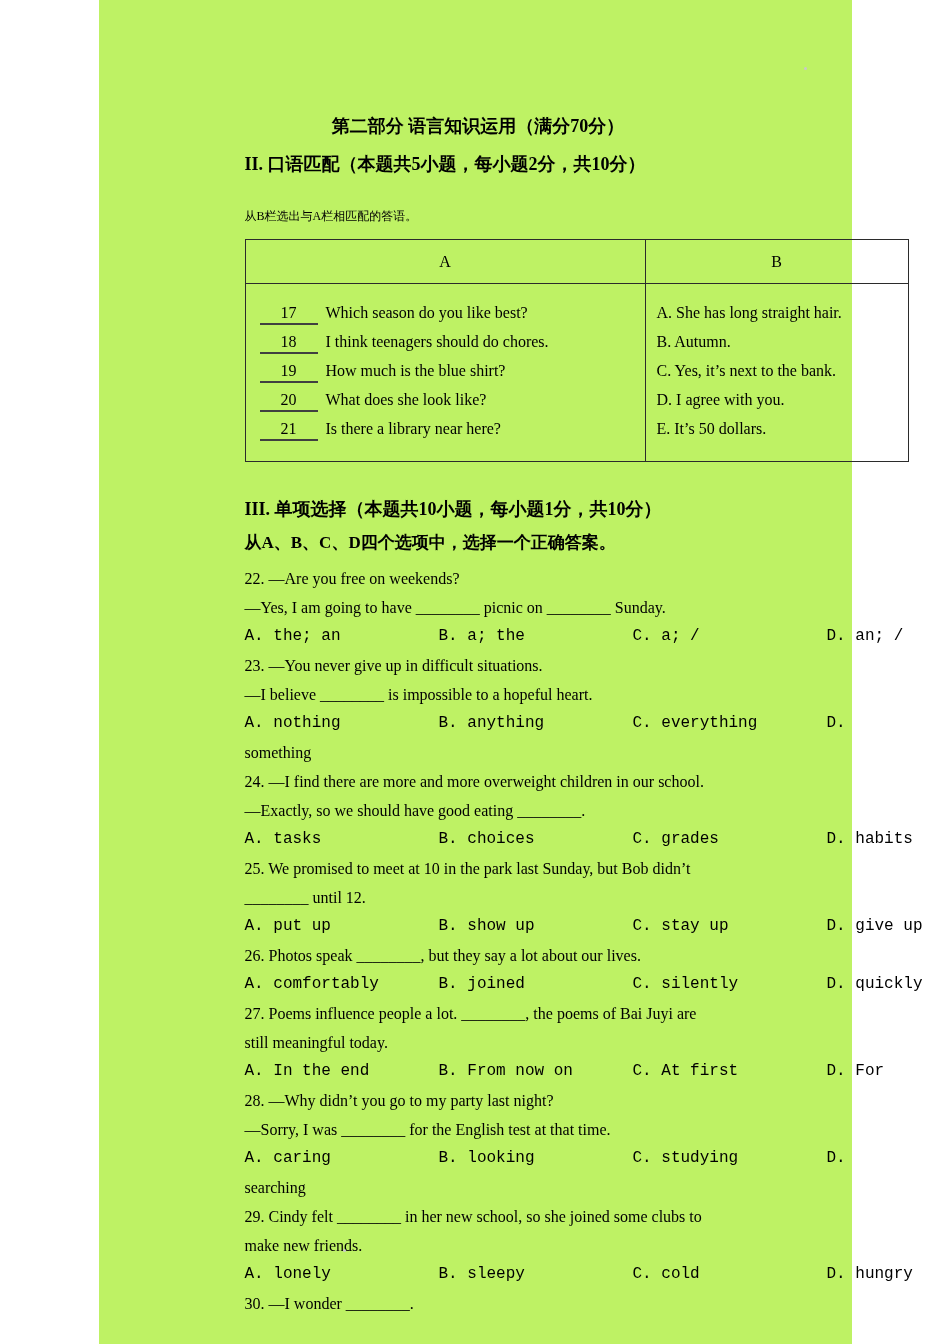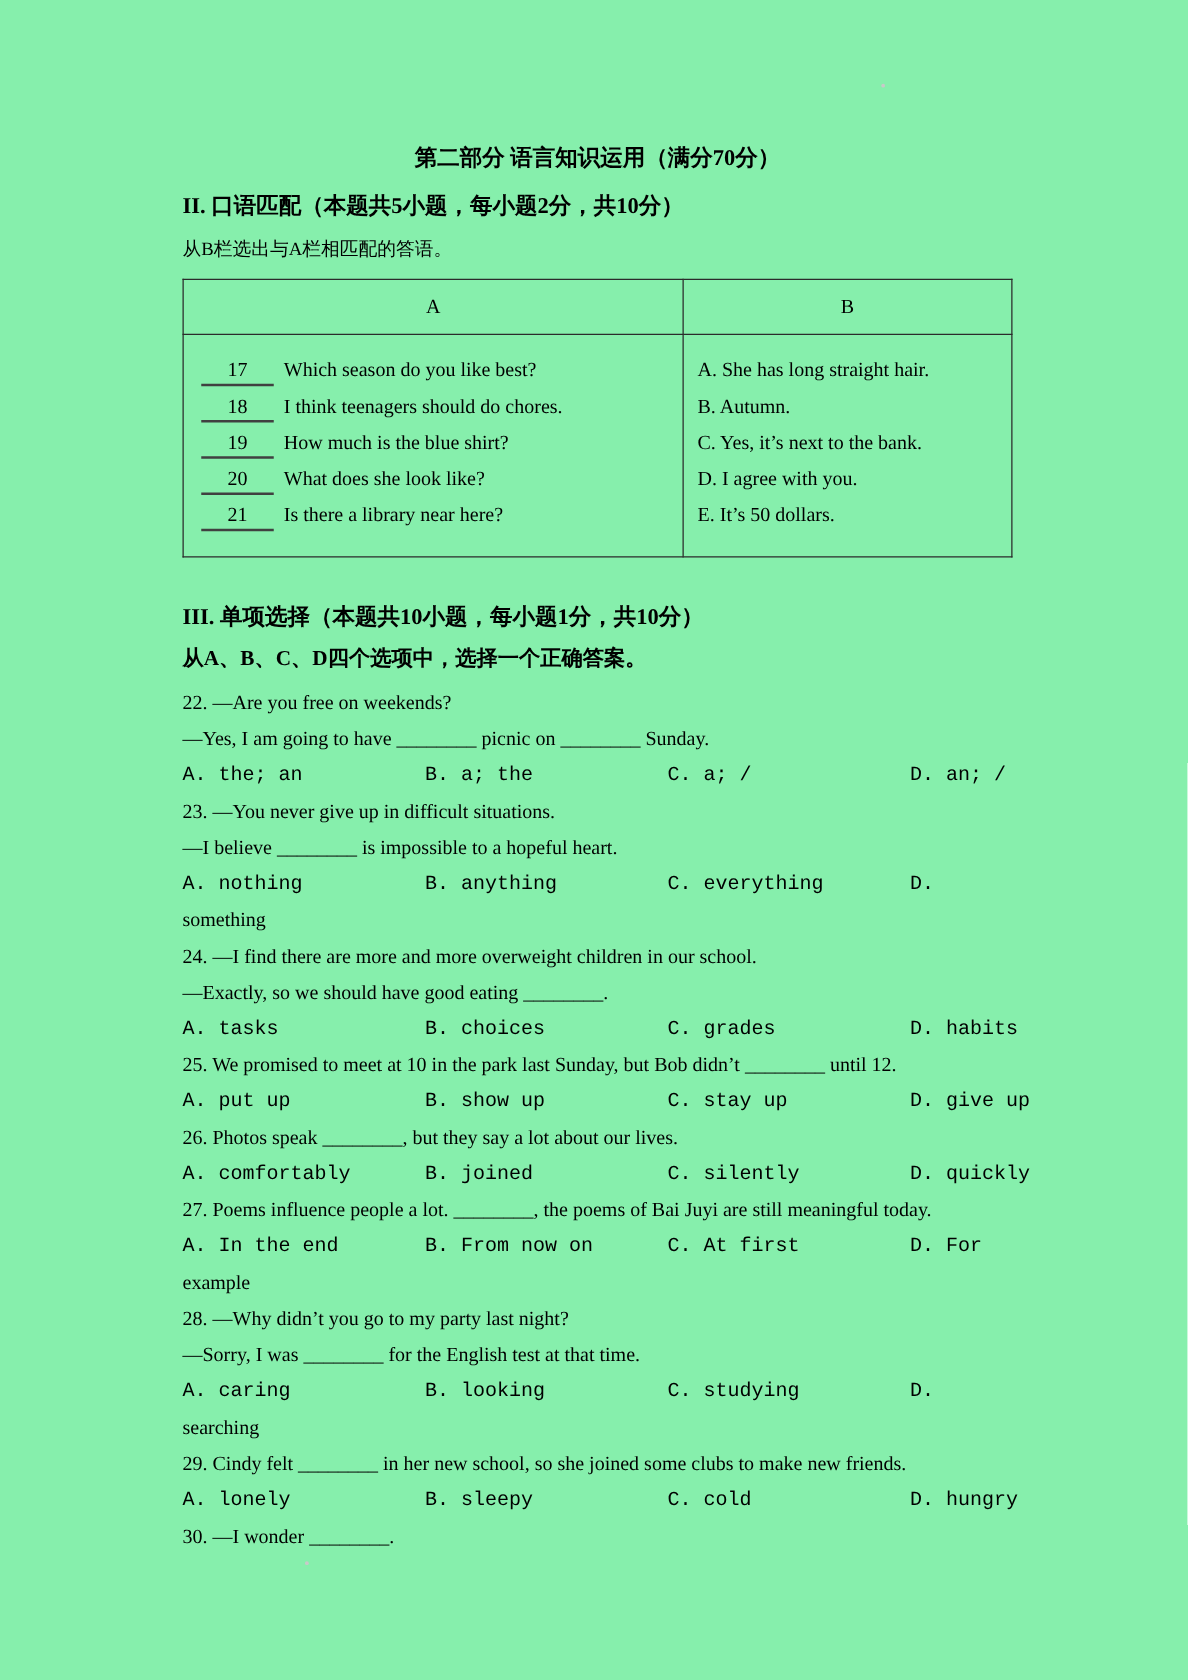--- a/index.html
+++ b/index.html
@@ -1,41 +1,41 @@
 <!DOCTYPE html>
 <html><head>
 <meta charset="utf-8">
 <style>
   * { margin: 0; padding: 0; box-sizing: border-box; }
   html, body { background: #ffffff; }
   .page {
     position: relative;
-    width: 950px;
+    width: 753px;
     height: 1344px;
     margin: 0 auto;
-    background: #86efac;
+    background: #bef264;
     color: #000000;
     font-family: "Liberation Serif", "DejaVu Serif", serif;
     padding: 113px 140px 0 146px;
   }
   .title {
     text-align: center;
     font-size: 18px;
     font-weight: bold;
     line-height: 26px;
     margin-bottom: 12px;
   }
   .sec-heading {
     font-size: 18px;
     font-weight: bold;
     line-height: 26px;
-    margin-bottom: 12px;
+    margin-bottom: 28px;
   }
   .instruction {
-    font-size: 15px;
+    font-size: 12px;
     line-height: 22px;
     margin-bottom: 12px;
   }
   .instruction-bold {
     font-size: 17px;
     font-weight: bold;
     line-height: 26px;
     margin-bottom: 8px;
   }
   table.match-table {
@@ -202,21 +202,20 @@
   </div>
 
   <div class="question">
     <p class="line">27. Poems influence people a lot. ________, the poems of Bai Juyi are still meaningful today.</p>
     <div class="options">
       <span class="opt">A. In the end</span>
       <span class="opt">B. From now on</span>
       <span class="opt">C. At first</span>
       <span class="opt">D. For</span>
     </div>
-    <p class="line">example</p>
   </div>
 
   <div class="question">
     <p class="line">28. —Why didn’t you go to my party last night?</p>
     <p class="line">—Sorry, I was ________ for the English test at that time.</p>
     <div class="options">
       <span class="opt">A. caring</span>
       <span class="opt">B. looking</span>
       <span class="opt">C. studying</span>
       <span class="opt">D.</span>

